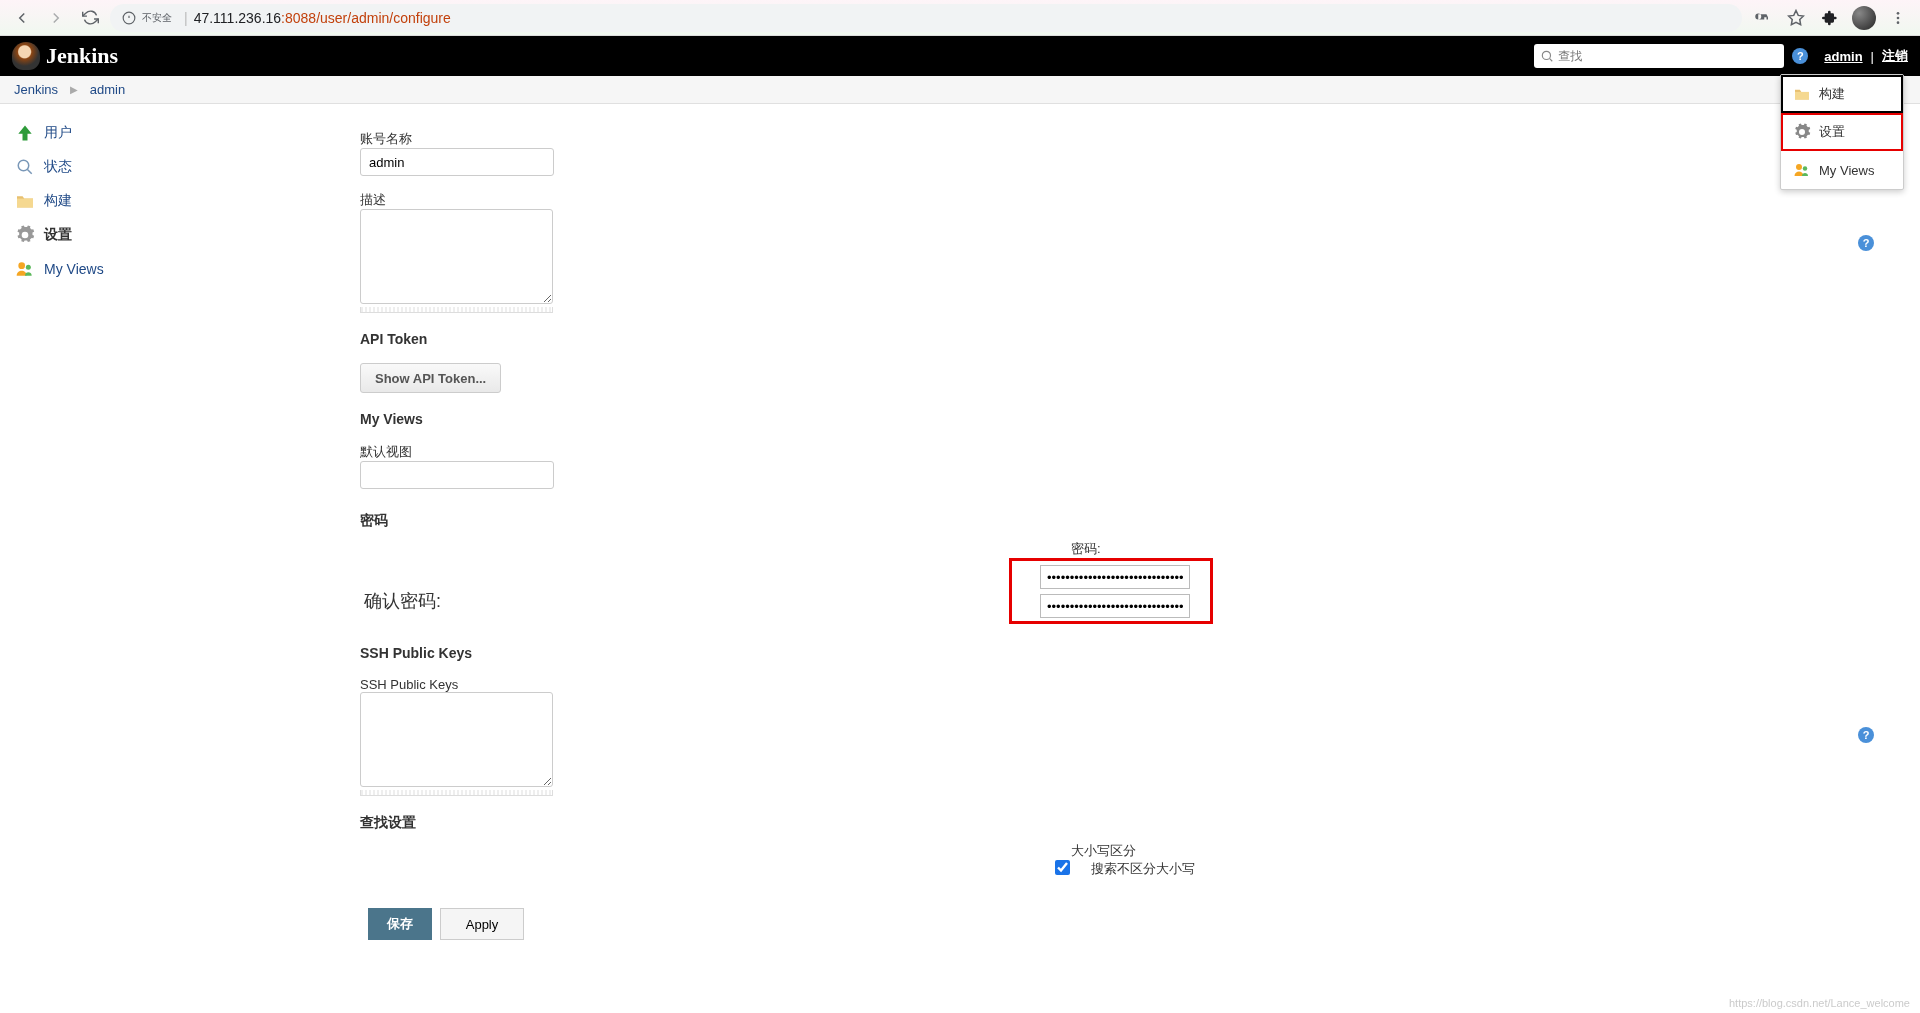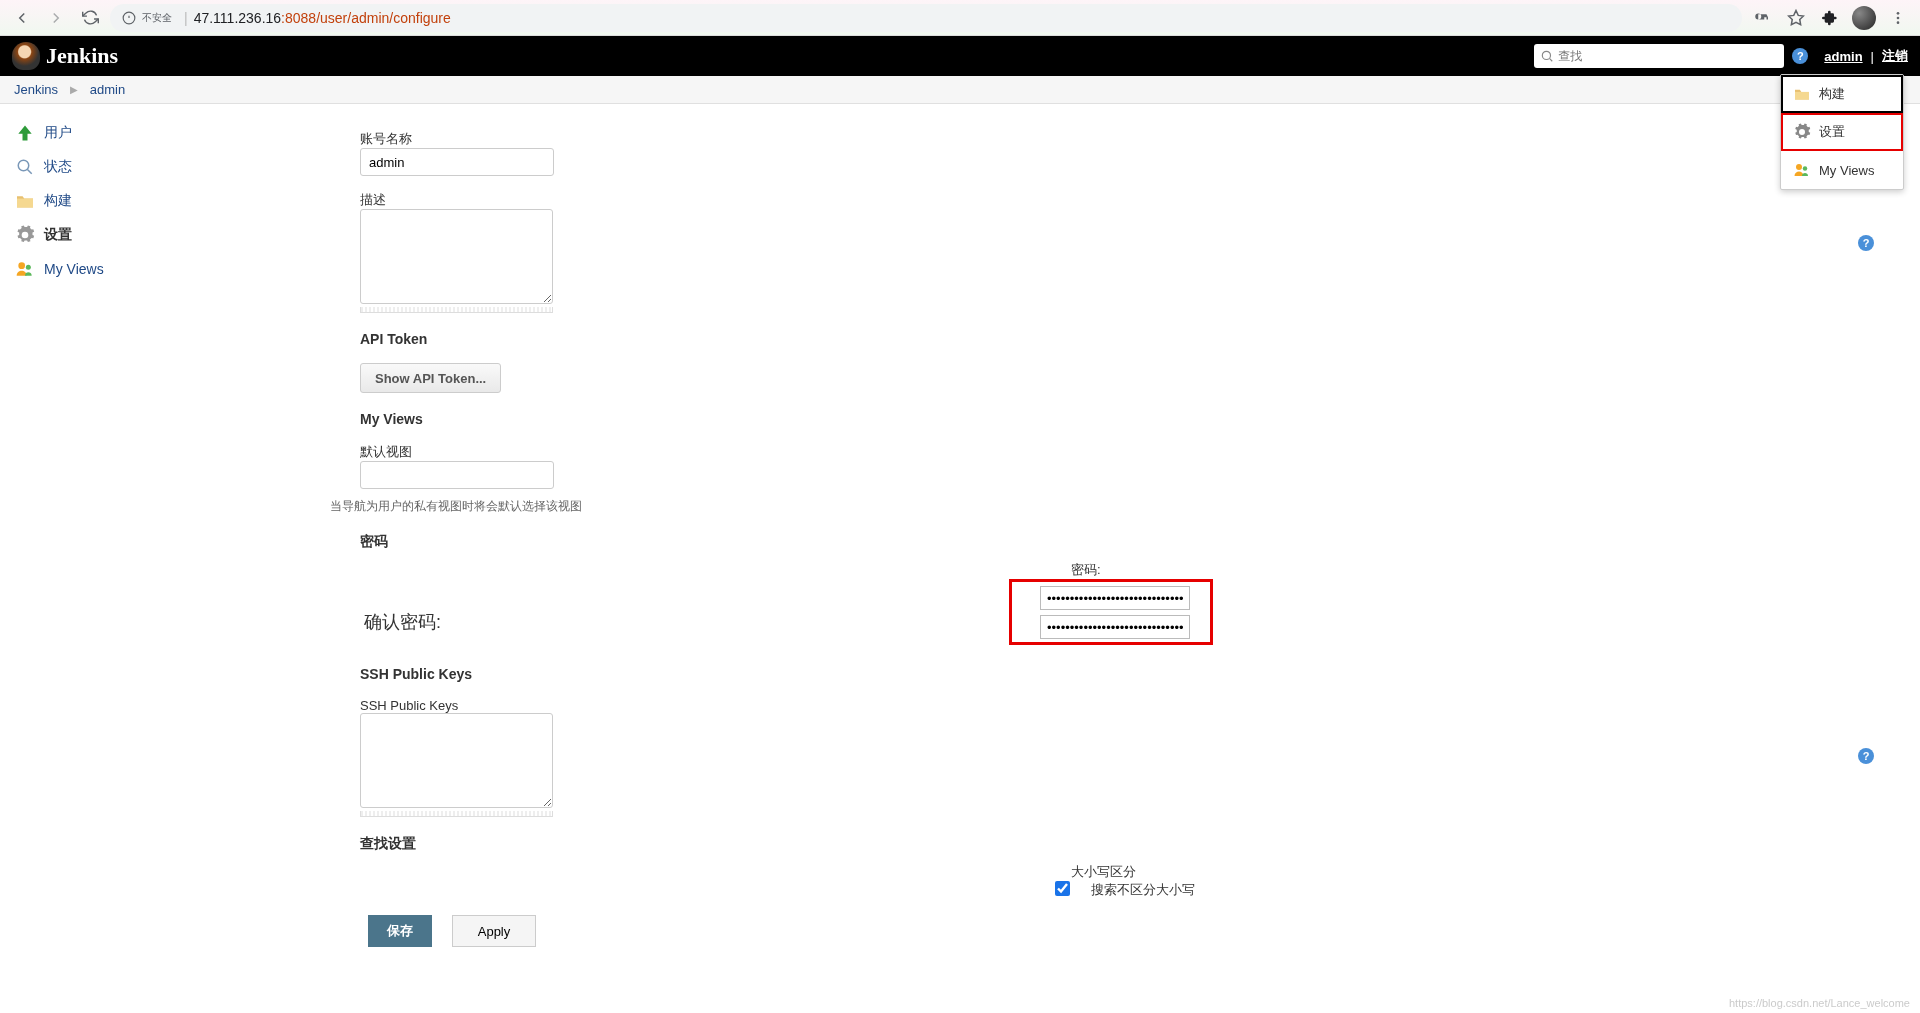--- a/index.html
+++ b/index.html
@@ -56,21 +56,21 @@
 .textarea-big { width: 100%; height: 95px; border: 1px solid #ccc; border-radius: 3px; padding: 6px 8px; font-size: 13px; resize: both; }
 .section-hdr { font-weight: bold; font-size: 14px; margin: 18px 0 10px 0; }
 .btn { height: 30px; padding: 0 14px; background: linear-gradient(#f9f9f9, #e9e9e9); border: 1px solid #ccc; border-radius: 3px; font-size: 13px; font-weight: bold; color: #555; cursor: pointer; }
 .desc-hint { font-size: 12px; color: #666; margin-top: 4px; }
 .pw-group { display: inline-block; border: 3px solid #e60000; padding: 4px 20px 4px 4px; }
 .pw-row { display: flex; align-items: center; margin-bottom: -1px; }
 .pw-input { width: 150px; height: 24px; border: 1px solid #bbb; padding: 0 6px; font-size: 13px; }
 .help-inline { position: absolute; right: 16px; width: 16px; height: 16px; background: #4a90d9; color: #fff; border-radius: 50%; font-size: 11px; font-weight: bold; display: flex; align-items: center; justify-content: center; cursor: pointer; }
 
 
-.bottom-bar { display: flex; gap: 20px; margin-top: 16px; padding-left: 8px; }
+.bottom-bar { display: flex; gap: 8px; margin-top: 30px; padding-left: 8px; }
 .btn-save { width: 64px; height: 32px; background: #4b758b; color: #fff; border: none; font-size: 13px; font-weight: bold; cursor: pointer; }
 .btn-apply { width: 84px; height: 32px; background: #f5f5f5; border: 1px solid #ccc; font-size: 13px; cursor: pointer; }
 
 .watermark { position: fixed; bottom: 4px; right: 10px; font-size: 11px; color: rgba(150,150,150,0.5); }
 
 
 .grip-bar { width: 100%; max-width: 980px; height: 6px; background: repeating-linear-gradient(90deg, #eee 0 2px, #fff 2px 4px); border: 1px solid #ddd; border-top: none; }
 
 
 svg { display: block; }
@@ -263,21 +263,20 @@
 
     <div class="section-hdr">My Views</div>
     <div class="form-row">
       <div class="label">默认视图</div>
       <div class="control">
         <input class="text-input" type="text" value="" style="">
       </div>
     </div>
     <div class="form-row" style="margin-top:-10px">
       <div class="label"></div>
-      <div class="control desc-hint" style="max-width:980px;margin-left:-30px">当导航为用户的私有视图时将会默认选择该视图</div>
     </div>
 
     <div class="section-hdr">密码</div>
     <div class="form-row" style="align-items:center">
       <div class="label" style="padding-top:0">密码:</div>
       <div class="pw-group" style="margin-left:-28px">
         <div class="pw-row">
           <input class="pw-input" type="password" style="margin-left: 24px;" value="••••••••••••••••••••••••••••••">
         </div>
         <div class="pw-row" style="margin-top:6px">

